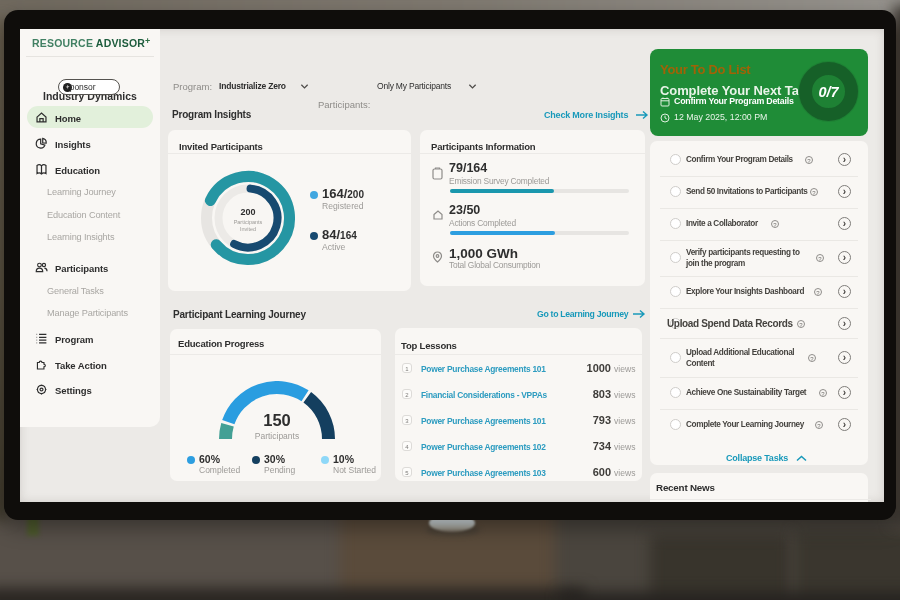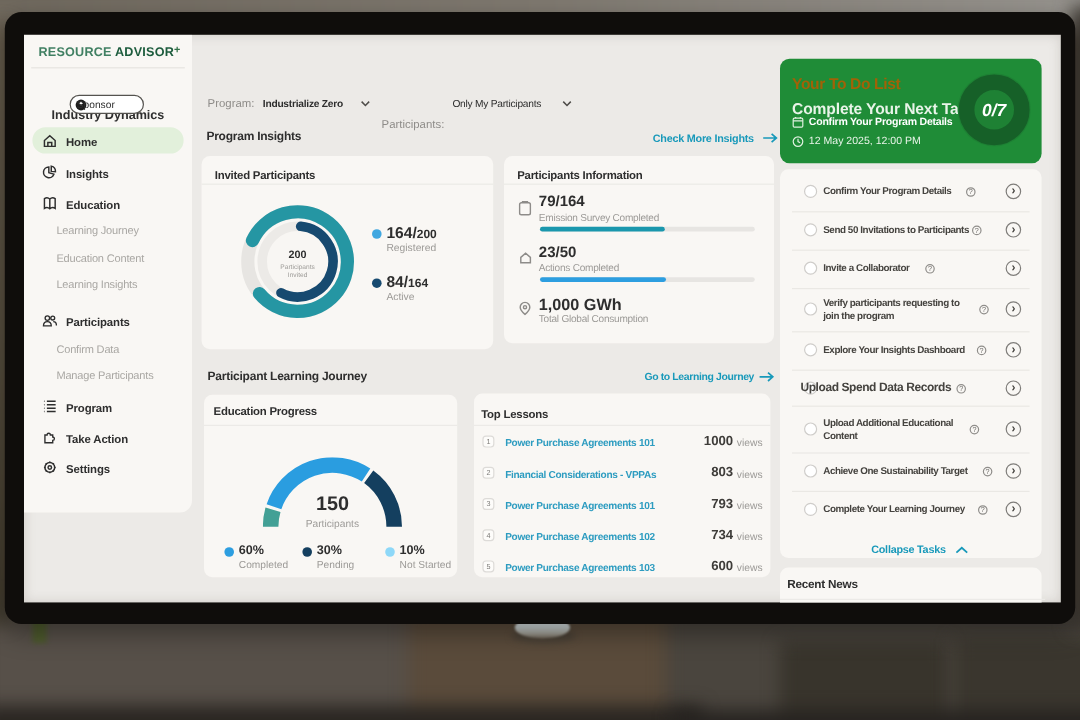--- a/index.html
+++ b/index.html
@@ -83,21 +83,21 @@
         </svg>Education</div>
     <div class="navsub" style="top:158px;">Learning Journey</div>
     <div class="navsub" style="top:181px;">Education Content</div>
     <div class="navsub" style="top:203px;">Learning Insights</div>
     <div class="navitem" style="top:232px;"><svg class="navicon" viewBox="0 0 16 16" fill="none" stroke="#2e2e2e" stroke-width="1.4">
           <circle cx="5.5" cy="5" r="2.3"></circle>
           <circle cx="11" cy="5" r="2"></circle>
           <path d="M1.5 13 C1.5 10 3.5 8.7 5.5 8.7 C7.5 8.7 9.5 10 9.5 13 Z"></path>
           <path d="M11.5 8.7 C13.3 8.7 14.8 10 14.8 12.5"></path>
         </svg>Participants</div>
-    <div class="navsub" style="top:257px;">Confirm Data</div>
+    <div class="navsub" style="top:257px;">General Tasks</div>
     <div class="navsub" style="top:279px;">Manage Participants</div>
     <div class="navitem" style="top:303px;"><svg class="navicon" viewBox="0 0 16 16" fill="none" stroke="#2e2e2e" stroke-width="1.5">
           <path d="M5 3 L14 3 M5 6.5 L14 6.5 M5 10 L14 10 M5 13.5 L14 13.5 M2 3 L2.6 3 M2 6.5 L2.6 6.5 M2 10 L2.6 10 M2 13.5 L2.6 13.5"></path>
         </svg>Program</div>
     <div class="navitem" style="top:329px;"><svg class="navicon" viewBox="0 0 16 16" fill="none" stroke="#2e2e2e" stroke-width="1.4">
           <path d="M3 5.5 L5.2 5.5 A1.7 1.7 0 1 1 8.6 5.5 L11 5.5 L11 7.6 A1.7 1.7 0 1 1 11 11 L11 13.5 L3 13.5 Z"></path>
         </svg>Take Action</div>
     <div class="navitem" style="top:354px;"><svg class="navicon" viewBox="0 0 16 16" fill="none" stroke="#2e2e2e" stroke-width="1.5">
           <circle cx="8" cy="8" r="5"></circle>
           <circle cx="8" cy="8" r="1.8"></circle>

